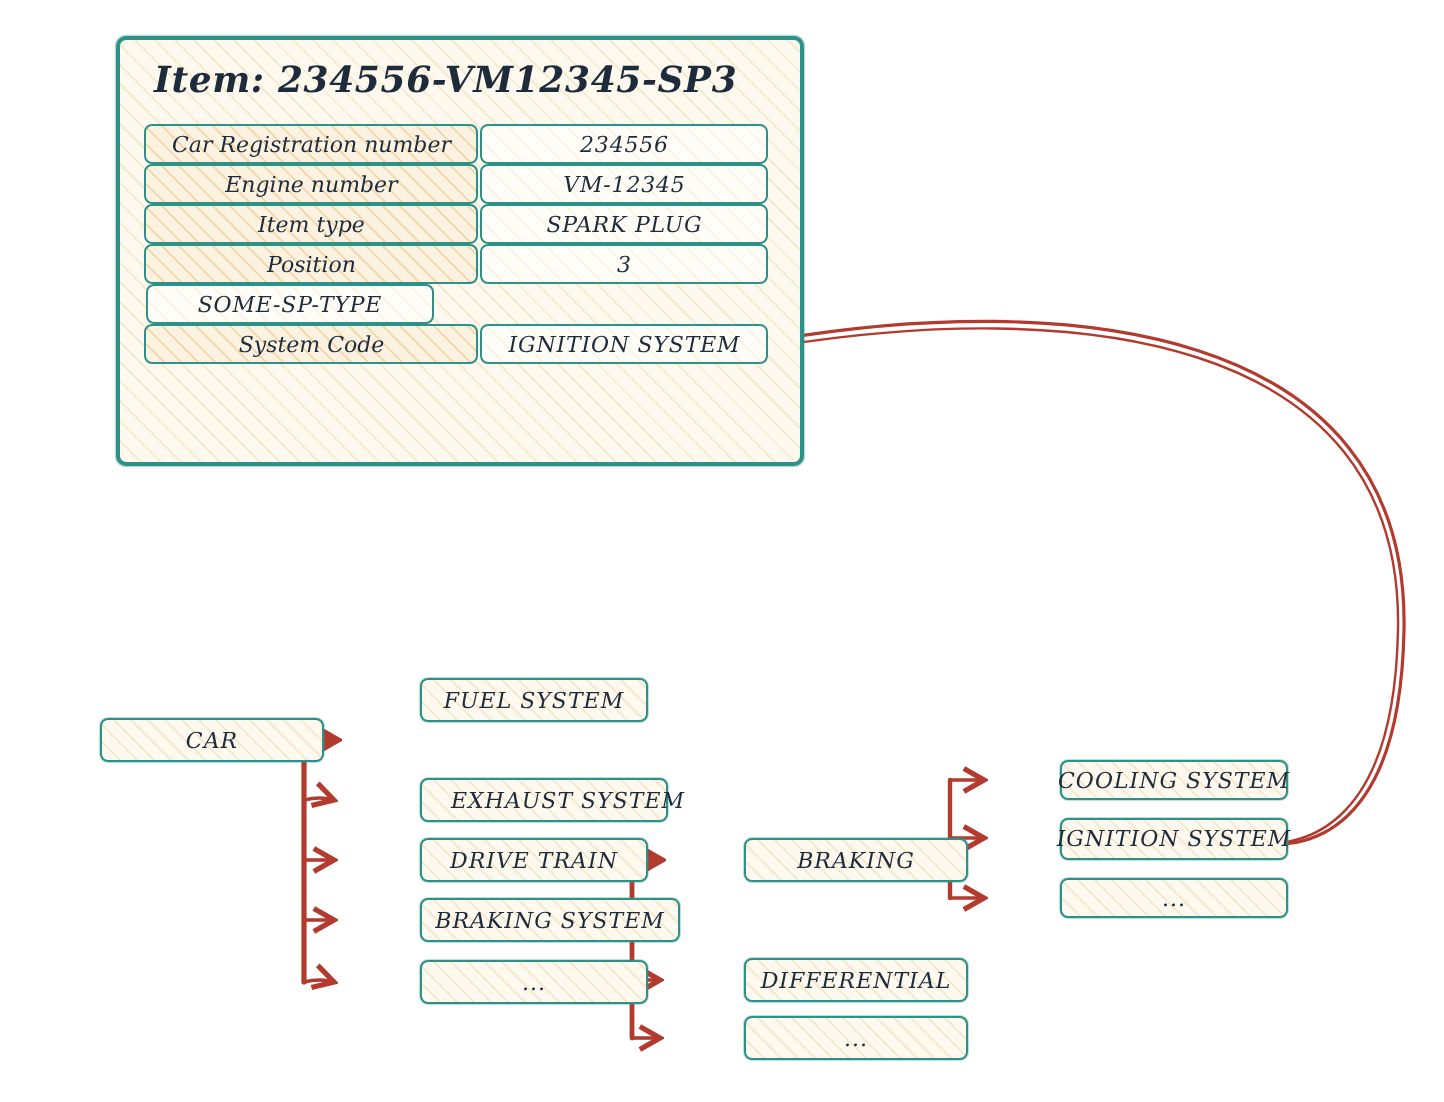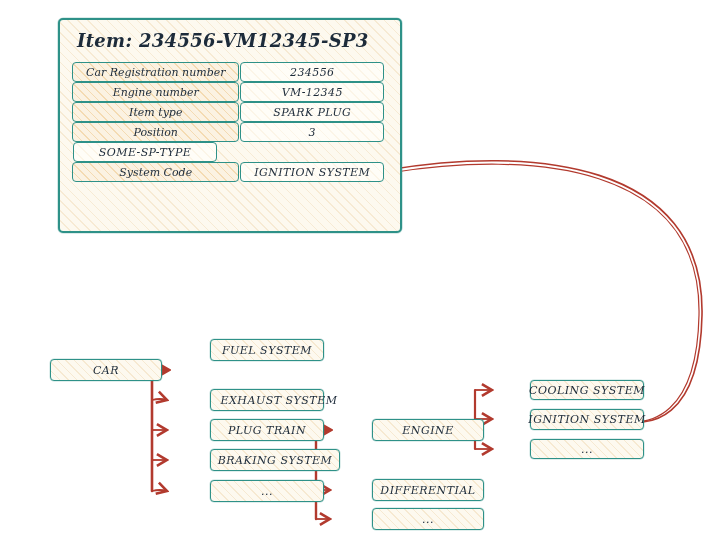--- a/index.html
+++ b/index.html
@@ -130,26 +130,26 @@
       <div class="t-row">
         <div class="t-cell t-label">System Code</div>
         <div class="t-cell t-value">IGNITION SYSTEM</div>
       </div>
     </div>
   </div>
 
   <div class="node" style="left:18px;top:359px;width:112px;">CAR</div>
 
   <div class="node" style="left:178px;top:339px;width:114px;">FUEL SYSTEM</div>
-  <div class="node" style="left:178px;top:389px;width:114px;padding-left:24px;">EXHAUST SYSTEM</div>
-  <div class="node" style="left:178px;top:419px;width:114px;">PLUG TRAIN</div>
+  <div class="node" style="left:178px;top:389px;width:124px;padding-left:24px;">EXHAUST SYSTEM</div>
+  <div class="node" style="left:178px;top:419px;width:114px;">DRIVE TRAIN</div>
   <div class="node" style="left:178px;top:449px;width:130px;">BRAKING SYSTEM</div>
   <div class="node" style="left:178px;top:480px;width:114px;">...</div>
 
-  <div class="node" style="left:340px;top:419px;width:112px;">ENGINE</div>
+  <div class="node" style="left:340px;top:419px;width:112px;">BRAKING</div>
   <div class="node" style="left:340px;top:479px;width:112px;">DIFFERENTIAL</div>
   <div class="node" style="left:340px;top:508px;width:112px;">...</div>
 
   <div class="node" style="left:498px;top:380px;width:114px;height:20px;">COOLING SYSTEM</div>
   <div class="node" style="left:498px;top:409px;width:114px;height:21px;">IGNITION SYSTEM</div>
   <div class="node" style="left:498px;top:439px;width:114px;height:20px;">...</div>
 
 </div>
 
 </body></html>

